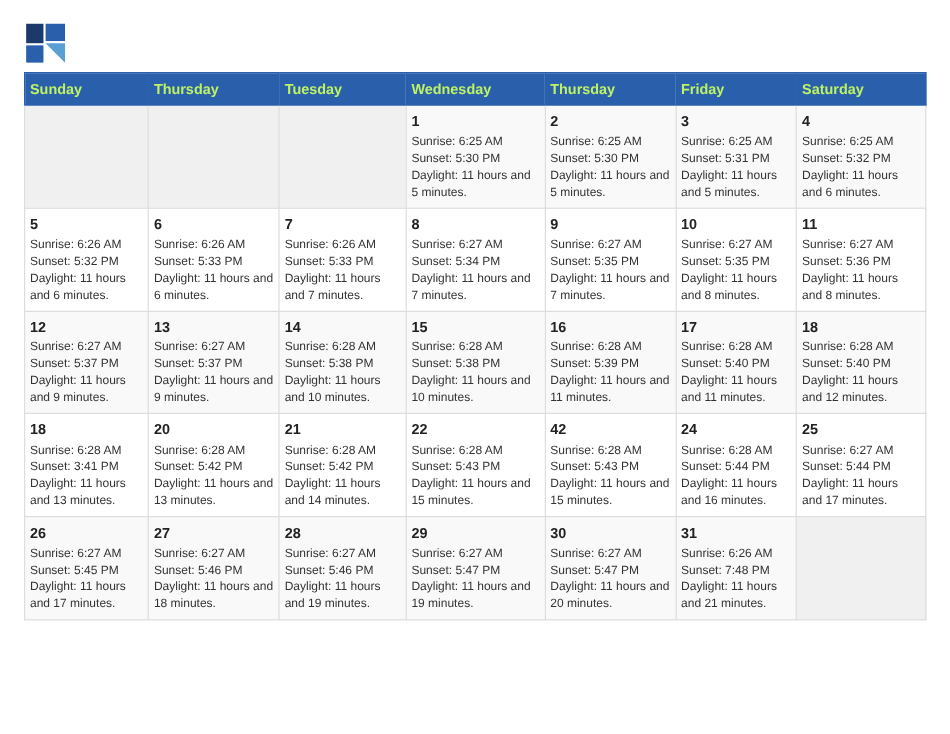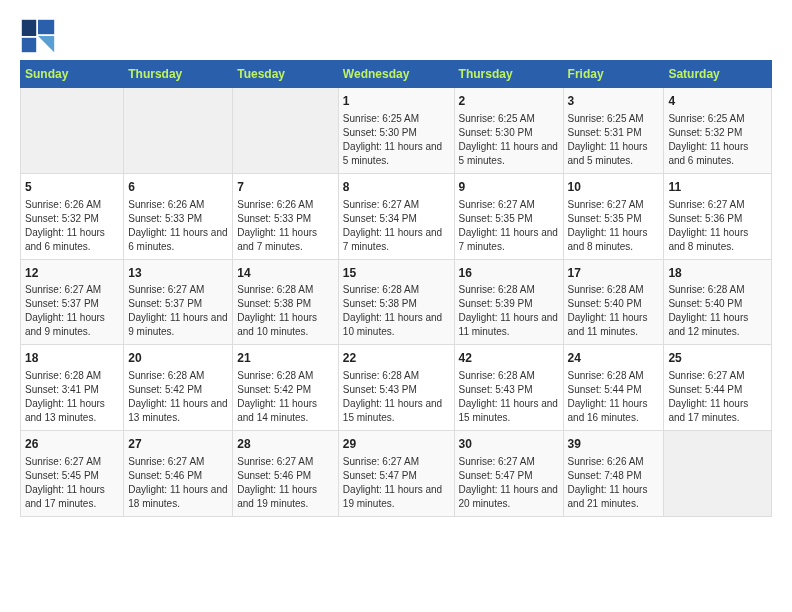--- a/index.html
+++ b/index.html
@@ -312,21 +312,21 @@
           <div class="day-info">Sunset: 5:47 PM</div>
           <div class="day-info">Daylight: 11 hours and 19 minutes.</div>
         </td>
         <td>
           <span class="day-num">30</span>
           <div class="day-info">Sunrise: 6:27 AM</div>
           <div class="day-info">Sunset: 5:47 PM</div>
           <div class="day-info">Daylight: 11 hours and 20 minutes.</div>
         </td>
         <td>
-          <span class="day-num">39</span>
+          <span class="day-num">31</span>
           <div class="day-info">Sunrise: 6:26 AM</div>
           <div class="day-info">Sunset: 7:48 PM</div>
           <div class="day-info">Daylight: 11 hours and 21 minutes.</div>
         </td>
         <td class="empty-cell"></td>
       </tr>
     </tbody>
 </table>
 
 </body></html>

